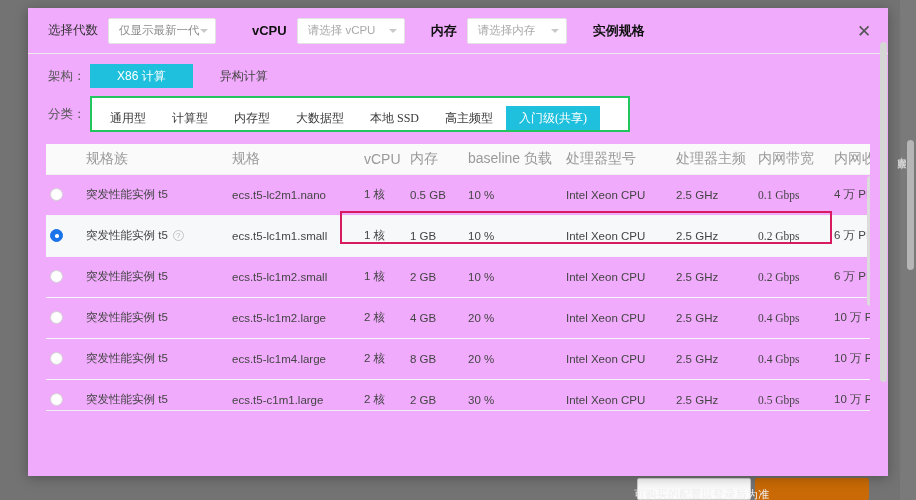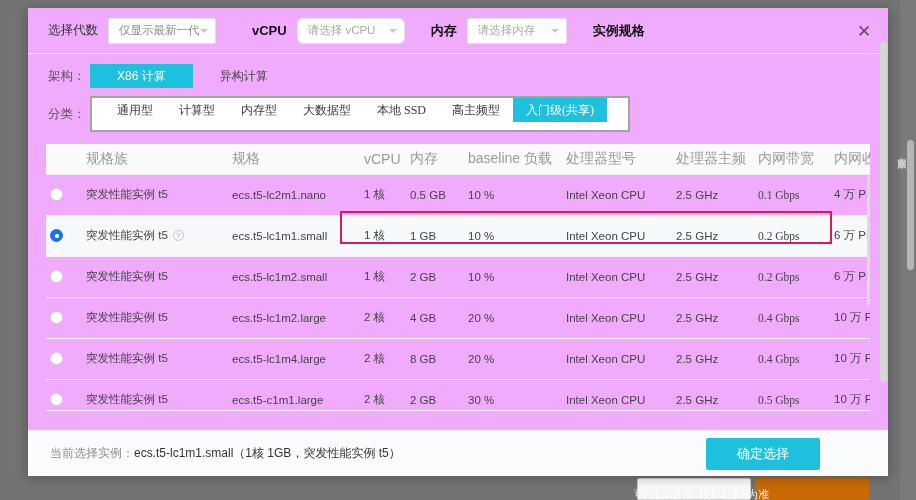--- a/index.html
+++ b/index.html
@@ -76,21 +76,21 @@
   .select .sel-text { font-size: 11.5px; color: #a9a9a9; white-space: nowrap; }
   .select.filled .sel-text { color: #8c8c8c; }
   .caret {
     position: absolute; right: 7px; top: 50%; margin-top: -2px;
     width: 0; height: 0;
     border-left: 4px solid transparent;
     border-right: 4px solid transparent;
     border-top: 4px solid #c9c9c9;
   }
   .sel-gen { width: 108px; }
-  .sel-vcpu { width: 108px; border-radius: 6px; }
+  .sel-vcpu { width: 108px; }
   .sel-mem { width: 100px; }
   .input-spec {
     margin-left: 10px; height: 24px; width: 104px;
     border: 1px solid #e8e8e8; background: #fff; border-radius: 2px;
     display: flex; align-items: center; padding: 0 8px;
   }
   .input-spec .ph { font-size: 10.5px; color: #bdbdbd; white-space: nowrap; }
   .gap-l { margin-left: 36px; }
   .gap-m { margin-left: 26px; }
   .close-btn {
@@ -110,23 +110,23 @@
     display: inline-flex; align-items: center; justify-content: center;
     font-size: 12px; color: #444; cursor: pointer; white-space: nowrap;
   }
   .pill.active { background: #1fc0dd; color: #fff; }
 
   .row-cat {
     display: flex; align-items: center; padding-left: 20px;
     height: 40px; position: relative; font-family: Liberation Serif, serif;
   }
   .cat-box {
-    border: 2px solid #a3a3a3; flex: none;
+    border: 2px solid #22c55e; flex: none;
     width: 540px; height: 36px;
-    display: flex; align-items: flex-start; padding-left: 12px;
+    display: flex; align-items: flex-end; padding-left: 5px;
     background: #fff;
   }
   .cat-pill {
     height: 24px; padding: 0 13px;
     display: inline-flex; align-items: center; justify-content: center;
     font-size: 12px; color: #3a3a3a; cursor: pointer; white-space: nowrap;
   }
   .cat-pill.active { background: #1fc0dd; color: #fff; }
 
   
@@ -347,21 +347,15 @@
             <td class="c-freq">2.5 GHz</td>
             <td class="c-bw">0.5 Gbps</td>
             <td class="c-pps">10 万 PPS</td>
           </tr>
         </tbody>
     </table>
     <div class="table-scroll"></div>
   </div>
   <div class="row-highlight"></div>
 
-  <div class="footer">
-    <span class="cur-sel">
-      <span>当前选择实例：</span><b>ecs.t5-lc1m1.small（1核 1GB，突发性能实例 t5）</b>
-    </span>
-    <button class="confirm-btn">确定选择</button>
-  </div>
 
   <div class="modal-scrollbar"></div>
 </div>
 
 </body></html>

